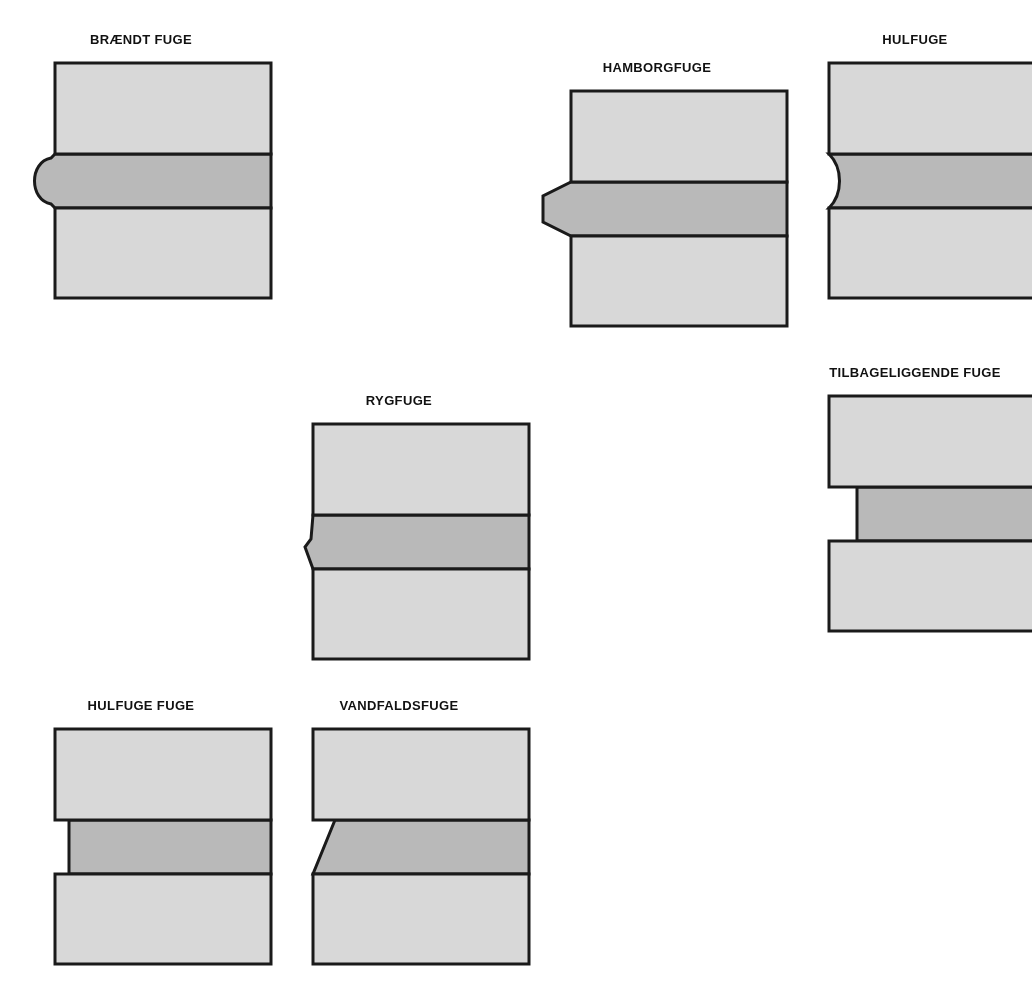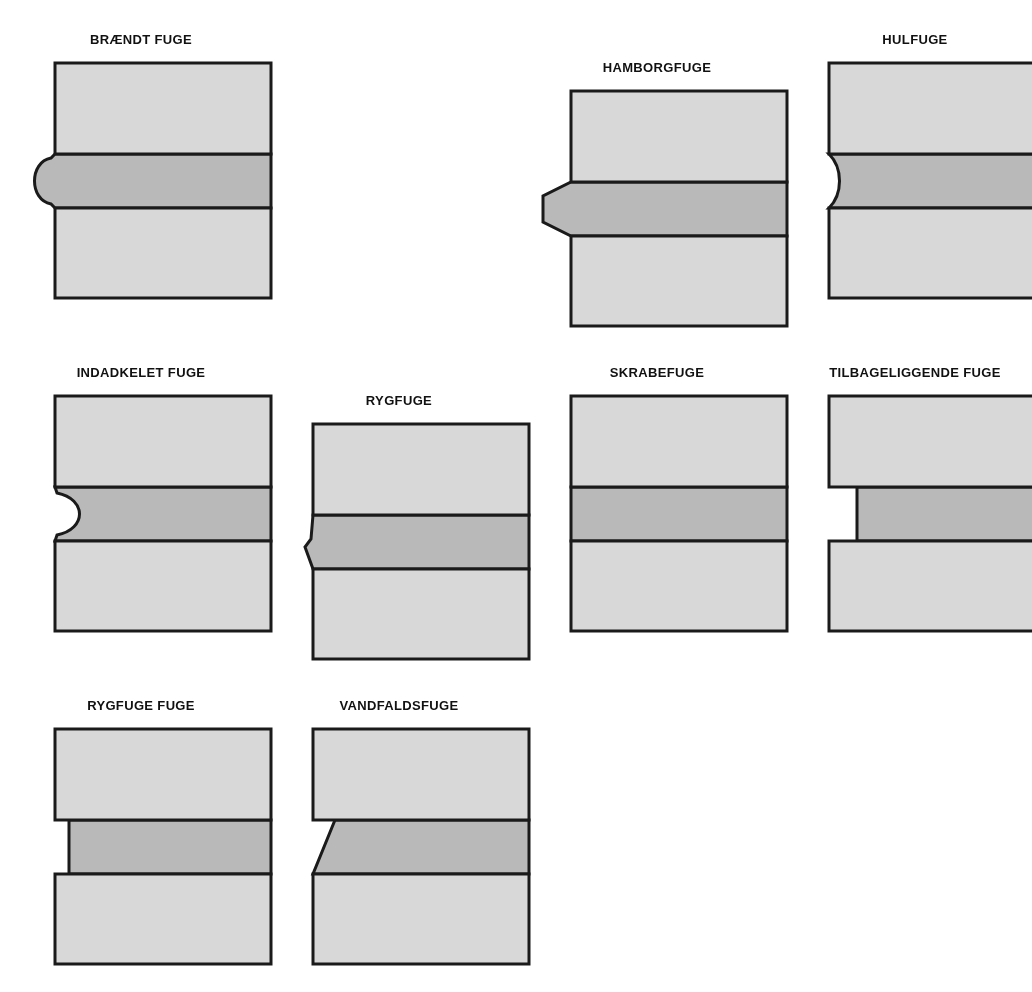--- a/index.html
+++ b/index.html
@@ -83,62 +83,42 @@
     <div class="joint-cell" style="left: 796px; top: 32px;">
       <div class="joint-title">HULFUGE</div>
       <div class="joint-figure">
         <svg width="252" height="241" viewBox="-33 -3 252 241">
           <path d="M 0 91 L 216 91 L 216 145 L 0 145 C 14 131 14 105 0 91 Z" class="mortar-face edge-stroke"></path>
           <path d="M 0 0 L 216 0 L 216 91 L 0 91 Z" class="brick-face edge-stroke"></path>
           <path d="M 0 145 L 216 145 L 216 235 L 0 235 Z" class="brick-face edge-stroke"></path>
         </svg>
       </div>
     </div>
-    <div class="joint-cell" style="left: 22px; top: 365px;">
-      <div class="joint-title">INDADKELET FUGE</div>
-      <div class="joint-figure">
-        <svg width="252" height="241" viewBox="-33 -3 252 241">
-          <path d="M 0 91 L 216 91 L 216 145 L 0 145 L 2 139 C 32 133 32 103 2 97 Z" class="mortar-face edge-stroke"></path>
-          <path d="M 0 0 L 216 0 L 216 91 L 0 91 Z" class="brick-face edge-stroke"></path>
-          <path d="M 0 145 L 216 145 L 216 235 L 0 235 Z" class="brick-face edge-stroke"></path>
-        </svg>
-      </div>
-    </div>
     <div class="joint-cell" style="left: 280px; top: 365px; margin-top: 28px;">
       <div class="joint-title">RYGFUGE</div>
       <div class="joint-figure">
         <svg width="252" height="241" viewBox="-33 -3 252 241">
           <path d="M 0 91 L 216 91 L 216 145 L 0 145 L -8 123 L -2 115 Z" class="mortar-face edge-stroke"></path>
-          <path d="M 0 0 L 216 0 L 216 91 L 0 91 Z" class="brick-face edge-stroke"></path>
-          <path d="M 0 145 L 216 145 L 216 235 L 0 235 Z" class="brick-face edge-stroke"></path>
-        </svg>
-      </div>
-    </div>
-    <div class="joint-cell" style="left: 538px; top: 365px;">
-      <div class="joint-title">SKRABEFUGE</div>
-      <div class="joint-figure">
-        <svg width="252" height="241" viewBox="-33 -3 252 241">
-          <path d="M 0 91 L 216 91 L 216 145 L 0 145 Z" class="mortar-face edge-stroke"></path>
           <path d="M 0 0 L 216 0 L 216 91 L 0 91 Z" class="brick-face edge-stroke"></path>
           <path d="M 0 145 L 216 145 L 216 235 L 0 235 Z" class="brick-face edge-stroke"></path>
         </svg>
       </div>
     </div>
     <div class="joint-cell" style="left: 796px; top: 365px;">
       <div class="joint-title">TILBAGELIGGENDE FUGE</div>
       <div class="joint-figure">
         <svg width="252" height="241" viewBox="-33 -3 252 241">
           <path d="M 28 91 L 216 91 L 216 145 L 28 145 Z" class="mortar-face edge-stroke"></path>
           <path d="M 0 0 L 216 0 L 216 91 L 0 91 Z" class="brick-face edge-stroke"></path>
           <path d="M 0 145 L 216 145 L 216 235 L 0 235 Z" class="brick-face edge-stroke"></path>
         </svg>
       </div>
     </div>
     <div class="joint-cell" style="left: 22px; top: 698px;">
-      <div class="joint-title">RYGFUGE FUGE</div>
+      <div class="joint-title">HULFUGE FUGE</div>
       <div class="joint-figure">
         <svg width="252" height="241" viewBox="-33 -3 252 241">
           <path d="M 14 91 L 216 91 L 216 145 L 14 145 Z" class="mortar-face edge-stroke"></path>
           <path d="M 0 0 L 216 0 L 216 91 L 0 91 Z" class="brick-face edge-stroke"></path>
           <path d="M 0 145 L 216 145 L 216 235 L 0 235 Z" class="brick-face edge-stroke"></path>
         </svg>
       </div>
     </div>
     <div class="joint-cell" style="left: 280px; top: 698px;">
       <div class="joint-title">VANDFALDSFUGE</div>

